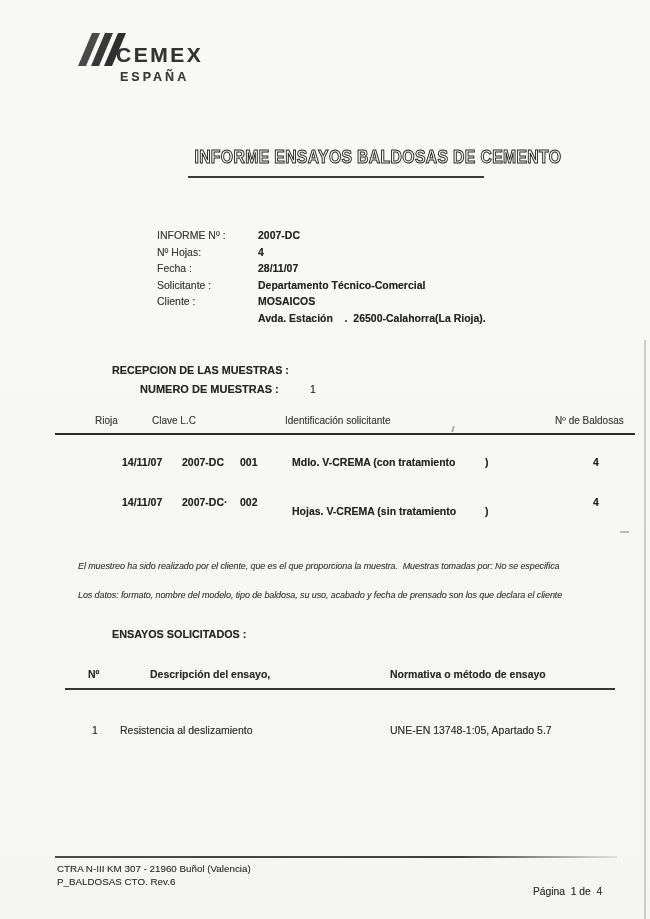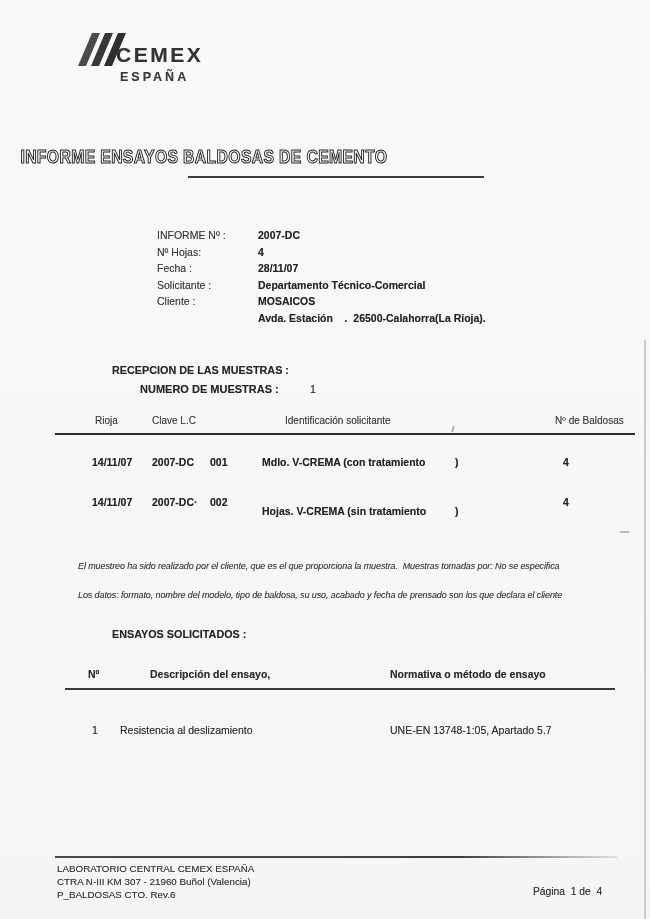--- a/index.html
+++ b/index.html
@@ -10,21 +10,21 @@
     color:#2f2f2f;overflow:hidden;
     text-shadow:0 0 .5px rgba(45,45,45,.45);
   }
   .abs{position:absolute;}
 
   
   .logo{left:70px;top:28px;width:170px;height:62px;}
   .logo svg{display:block;}
 
   
-  .title-wrap{left:0;top:147px;width:582px;text-align:left;}
+  .title-wrap{left:0;top:147px;width:582px;text-align:right;}
   .doc-title{
     display:inline-block;font-weight:700;font-size:17.5px;letter-spacing:.4px;
     color:#262626;
     -webkit-text-fill-color:#f8f8f6;
     -webkit-text-stroke:1px #262626;
     transform:scaleX(.9);transform-origin:center;
     white-space:pre;
   }
   .title-underline{left:188px;top:176px;width:296px;height:2px;background:#3c3c3c;}
 
@@ -36,21 +36,21 @@
 
   
   .recep-1{left:112px;top:364px;font-size:10.8px;font-weight:700;color:#262626;}
   .recep-2{left:112px;top:383px;font-size:11px;font-weight:700;color:#262626;padding-left:28px;}
   .recep-count{left:310px;top:383px;font-size:10.5px;color:#2b2b2b;}
 
   
   .t1-head{top:415px;font-size:10px;color:#3d3d3d;}
   .t1-h-fecha{left:95px;} .t1-h-clave{left:152px;} .t1-h-ident{left:285px;} .t1-h-bald{left:527px;padding-left:28px;}
   .rule-1{left:55px;top:433px;width:580px;height:2px;background:#2c2c2c;}
-  .t1-row{font-size:10.5px;font-weight:700;color:#242424;}
+  .t1-row{font-size:10.5px;font-weight:700;color:#242424;margin-left:30px;}
   .t1-fecha{left:92px;} .t1-clave{left:152px;} .t1-code{left:210px;}
   .t1-ident{left:262px;white-space:pre;} .t1-paren{left:455px;} .t1-bald{left:563px;}
   .row1{top:456px;} .row2{top:496px;} .row2-ident-shift{top:505px;}
 
   
   .note{left:78px;font-size:9px;font-style:italic;color:#3c3c3c;letter-spacing:-.1px;white-space:pre;}
   .note-1{top:561px;} .note-2{top:590px;}
 
   
   .tests-heading{left:112px;top:628px;font-size:10.8px;font-weight:700;color:#262626;}
@@ -154,21 +154,20 @@
   <div class="abs t2-head t2-h-desc">Descripción del ensayo,</div>
   <div class="abs t2-head t2-h-norm">Normativa o método de ensayo</div>
   <div class="abs rule-2"></div>
 
   <div class="abs t2-row t2-num">1</div>
   <div class="abs t2-row t2-desc">Resistencia al deslizamiento</div>
   <div class="abs t2-row t2-norm">UNE-EN 13748-1:05, Apartado 5.7</div>
 
   <div class="abs rule-footer"></div>
   <div class="abs footer-lines">
-    <div>LABORATORIO CENTRAL CEMEX ESPAÑA</div>
     <div>CTRA N-III KM 307 - 21960 Buñol (Valencia)</div>
     <div>P_BALDOSAS CTO. Rev.6</div>
   </div>
   <div class="abs page-num">Página  1 de  4</div>
 
   <div class="abs edge-line"></div>
 
 </div>
 
 </body></html>

